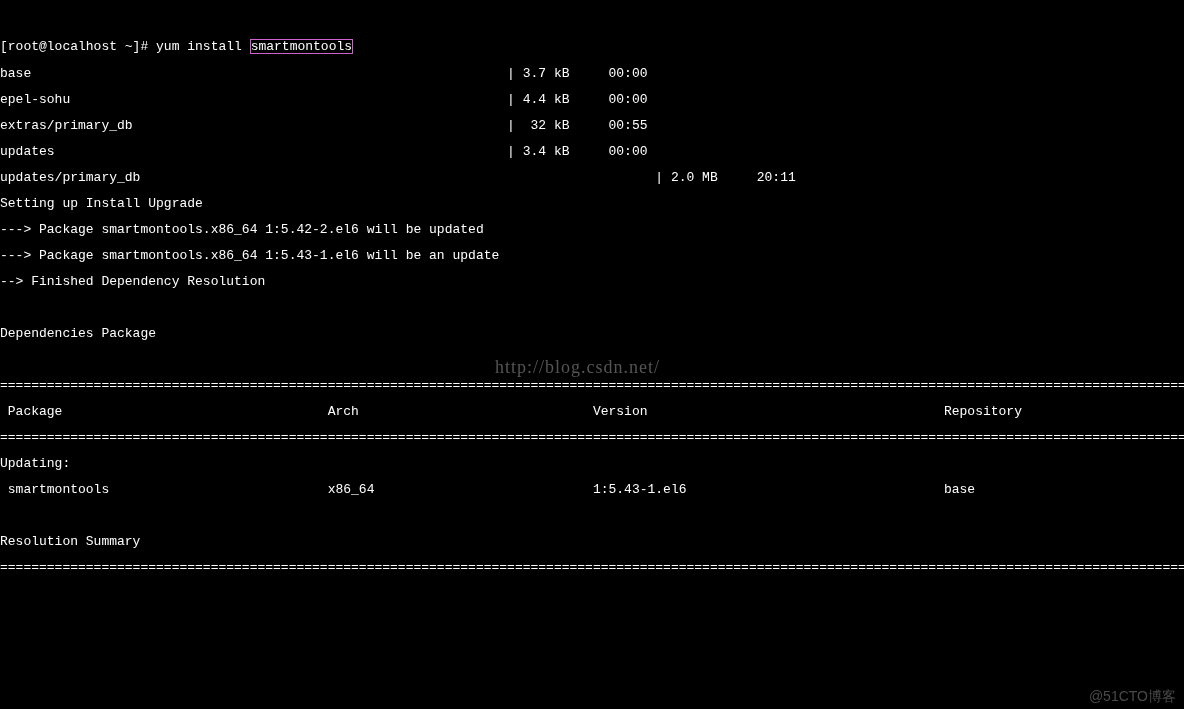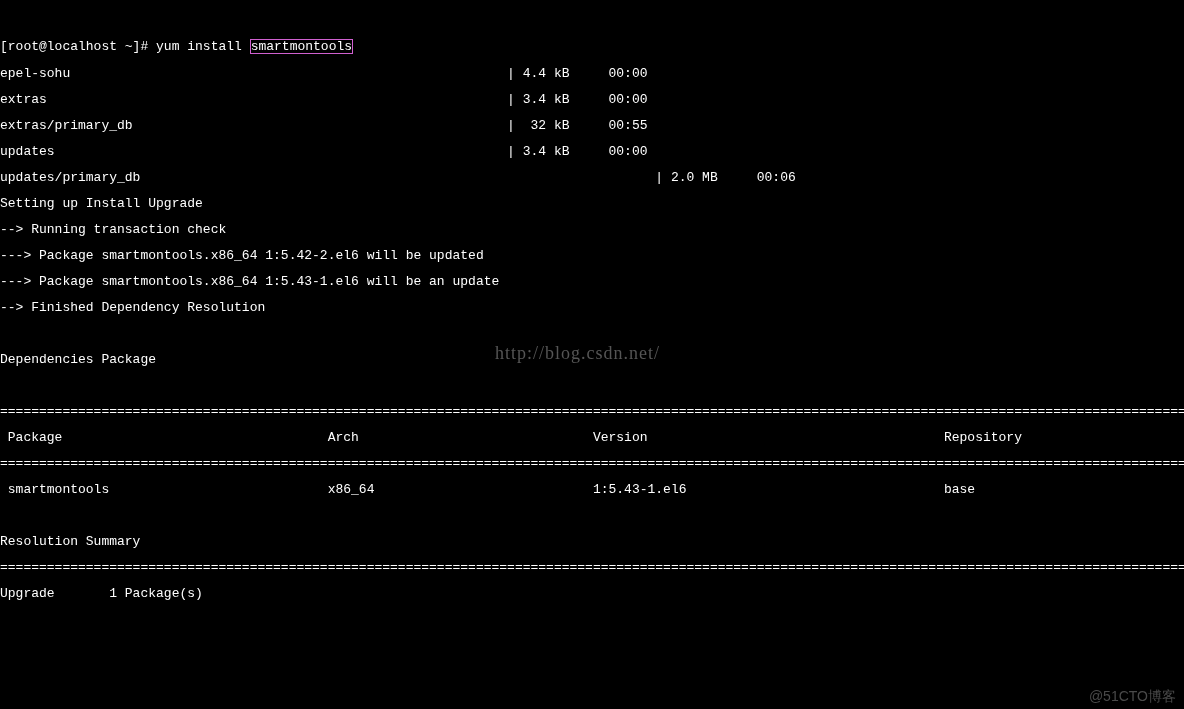--- a/index.html
+++ b/index.html
@@ -1,48 +1,47 @@
 <!DOCTYPE html>
 <html><head>
 <meta charset="utf-8">
 <style>
   html,body{margin:0;padding:0;background:#000;color:#fff;font-family:Consolas,"Courier New",monospace;font-size:13px;line-height:1.0;}
   .terminal{width:1184px;height:709px;position:relative;overflow:hidden;white-space:pre;box-sizing:border-box;}
   .line{display:block;white-space:pre;}
   .box{border:1px solid #d060d0;display:inline-block;}
-  .watermark{position:absolute;top:344px;left:495px;color:#555;font-size:18px;letter-spacing:1px;font-family:serif;pointer-events:none;}
+  .watermark{position:absolute;top:358px;left:495px;color:#555;font-size:18px;letter-spacing:1px;font-family:serif;pointer-events:none;}
   .footer-mark{position:absolute;bottom:6px;right:8px;color:#4a4a4a;font-size:14px;font-family:"Microsoft YaHei",sans-serif;}
 </style>
 </head>
 <body>
 <div class="terminal">
 
 
 <span class="line"><span>[root@localhost ~]# </span><span>yum install </span><span class="box">smartmontools</span></span>
+<span class="line">base                                                             | 3.7 kB     00:00</span>
 <span class="line">epel-sohu                                                        | 4.4 kB     00:00</span>
-<span class="line">extras                                                           | 3.4 kB     00:00</span>
 <span class="line">extras/primary_db                                                |  32 kB     00:55</span>
 <span class="line">updates                                                          | 3.4 kB     00:00</span>
-<span class="line">updates/primary_db                                                                  | 2.0 MB     00:06</span>
+<span class="line">updates/primary_db                                                                  | 2.0 MB     20:11</span>
 <span class="line">Setting up Install Upgrade</span>
-<span class="line">--&gt; Running transaction check</span>
 <span class="line">---&gt; Package smartmontools.x86_64 1:5.42-2.el6 will be updated</span>
 <span class="line">---&gt; Package smartmontools.x86_64 1:5.43-1.el6 will be an update</span>
 <span class="line">--&gt; Finished Dependency Resolution</span>
 <span class="line"> </span>
 <span class="line">Dependencies Package</span>
 <span class="line"> </span>
 <span class="line">================================================================================================================================================================</span>
 <span class="line"> Package                                  Arch                              Version                                      Repository                       Size</span>
 <span class="line">================================================================================================================================================================</span>
+<span class="line">Updating:</span>
 <span class="line"> smartmontools                            x86_64                            1:5.43-1.el6                                 base                            439 k</span>
 <span class="line"> </span>
 <span class="line">Resolution Summary</span>
 <span class="line">================================================================================================================================================================</span>
-<span class="line">Upgrade       1 Package(s)</span>
 <span class="line"> </span>
 
 
 
 
 
 
 
 
 

